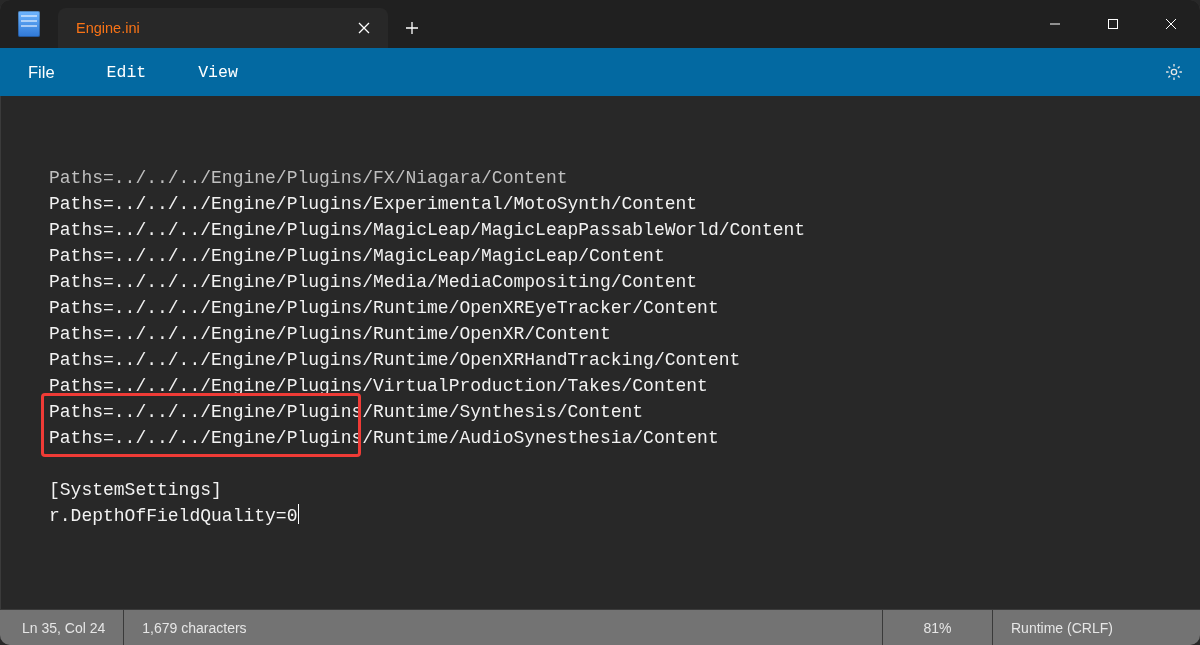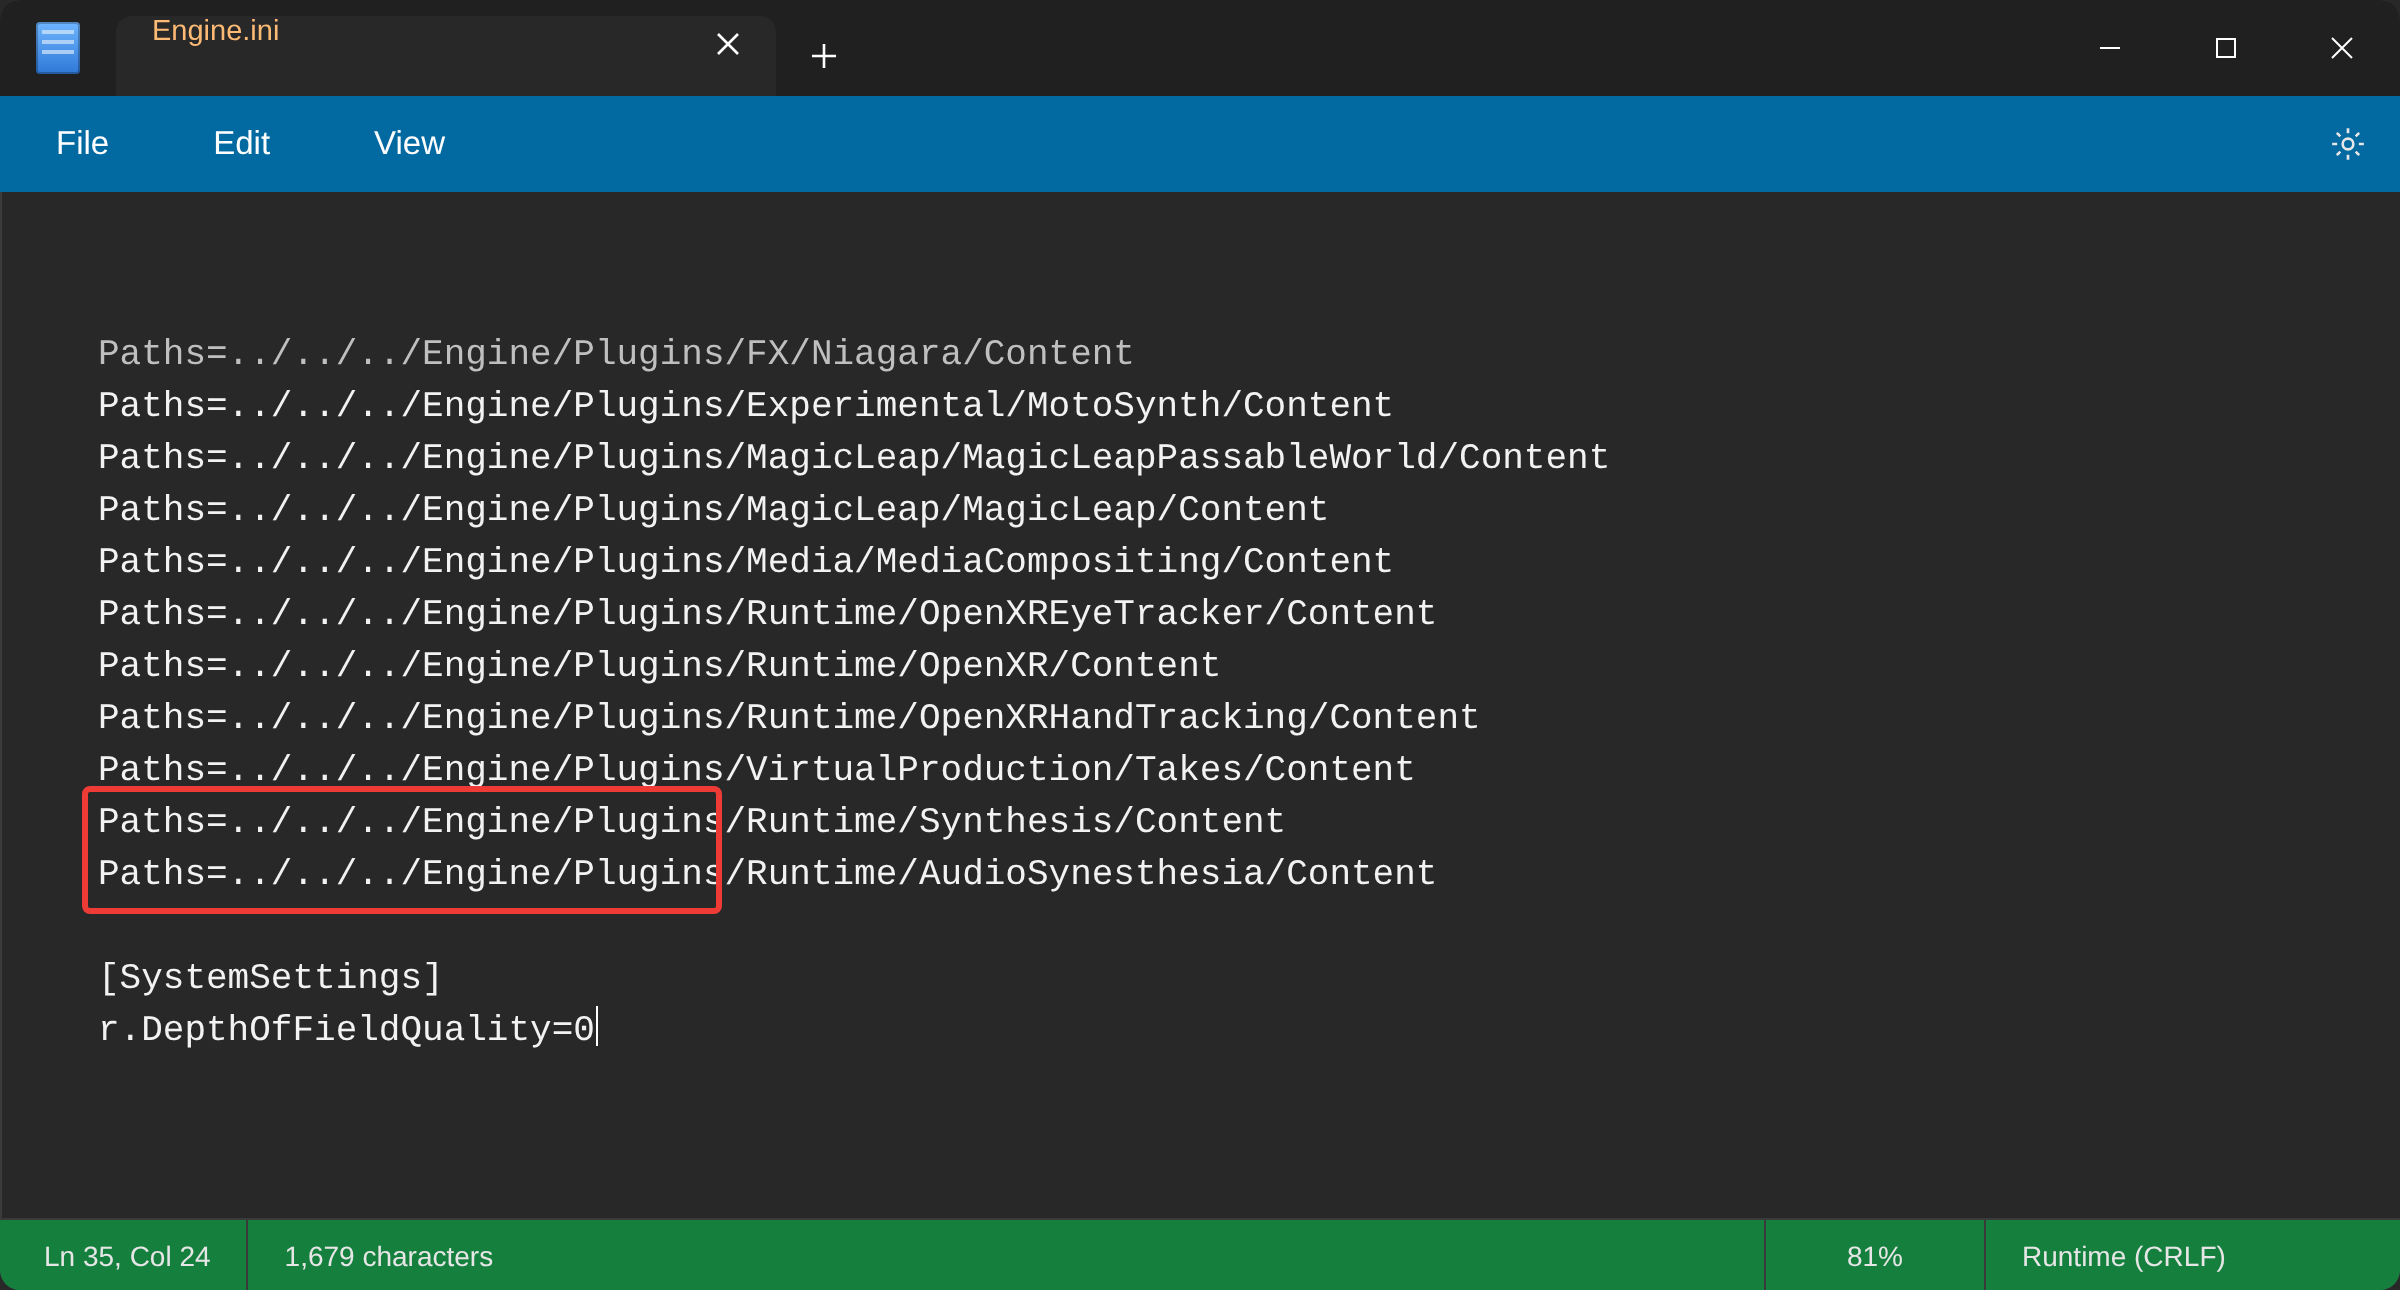--- a/index.html
+++ b/index.html
@@ -41,24 +41,24 @@
     opacity:.6;
   }
   .tab {
     margin-top: 8px;
     height: 40px;
     min-width: 330px;
     background: #282828;
     border-top-left-radius: 8px;
     border-top-right-radius: 8px;
     display: flex;
-    align-items: flex-start;
+    align-items: center;
     padding: 0 10px 0 18px;
     font-size: 14.5px;
-    color: #fdba74;
+    color: #f97316;
   }
   .tab .tab-title { flex: 1; }
   .tab-close {
     width: 28px; height: 28px;
     display:flex; align-items:center; justify-content:center;
     font-size: 14px; color:#ffffff;
     border-radius:4px;
   }
   .newtab {
     width: 48px;
@@ -78,21 +78,21 @@
   
   .menubar {
     height: 48px;
     background: #0369a1;
     display:flex;
     align-items:center;
     padding: 0 8px 0 14px;
     font-size: 16.5px;
   }
   .menu-item { padding: 6px 14px; border-radius:4px; }
-  .menu-item + .menu-item { margin-left: 24px; }
+  .menu-item + .menu-item { margin-left: 24px; font-family: Liberation Mono, monospace; }
   .menubar-spacer { flex:1; }
   .gear {
     width:36px; height:36px;
     display:flex; align-items:center; justify-content:center;
     color:#e6e6e6;
   }
 
   
   .editor {
     flex:1;
@@ -119,21 +119,21 @@
     display:inline-block;
     width:1px; height:20px;
     background:#fff;
     vertical-align:-3px;
     margin-left:1px;
   }
 
   
   .statusbar {
     height: 36px;
-    background:#15803d;
+    background:#737373;
     border-top:1px solid #3a3a3a;
     display:flex;
     align-items:center;
     font-size:14px;
     color:#e6e6e6;
     padding: 0 8px;
   }
   .sb-cell {
     padding: 0 18px;
     height:100%;

